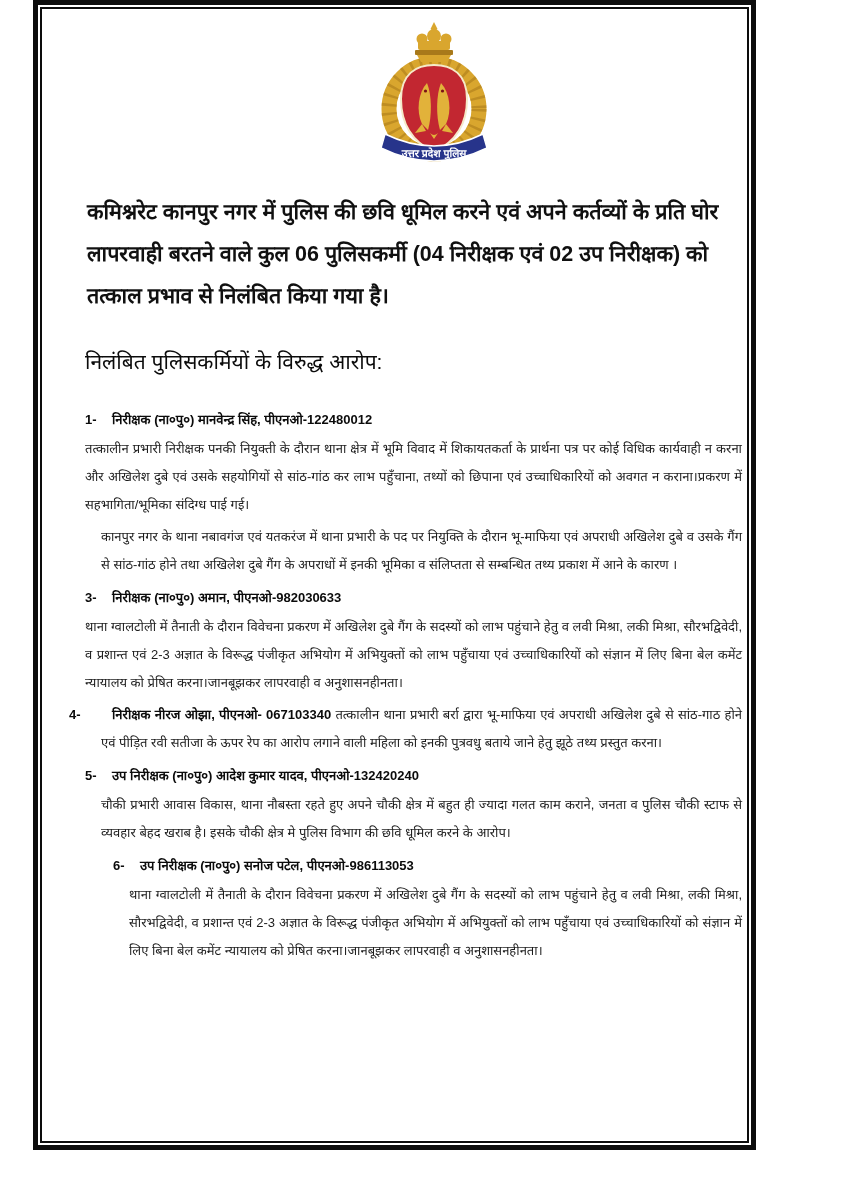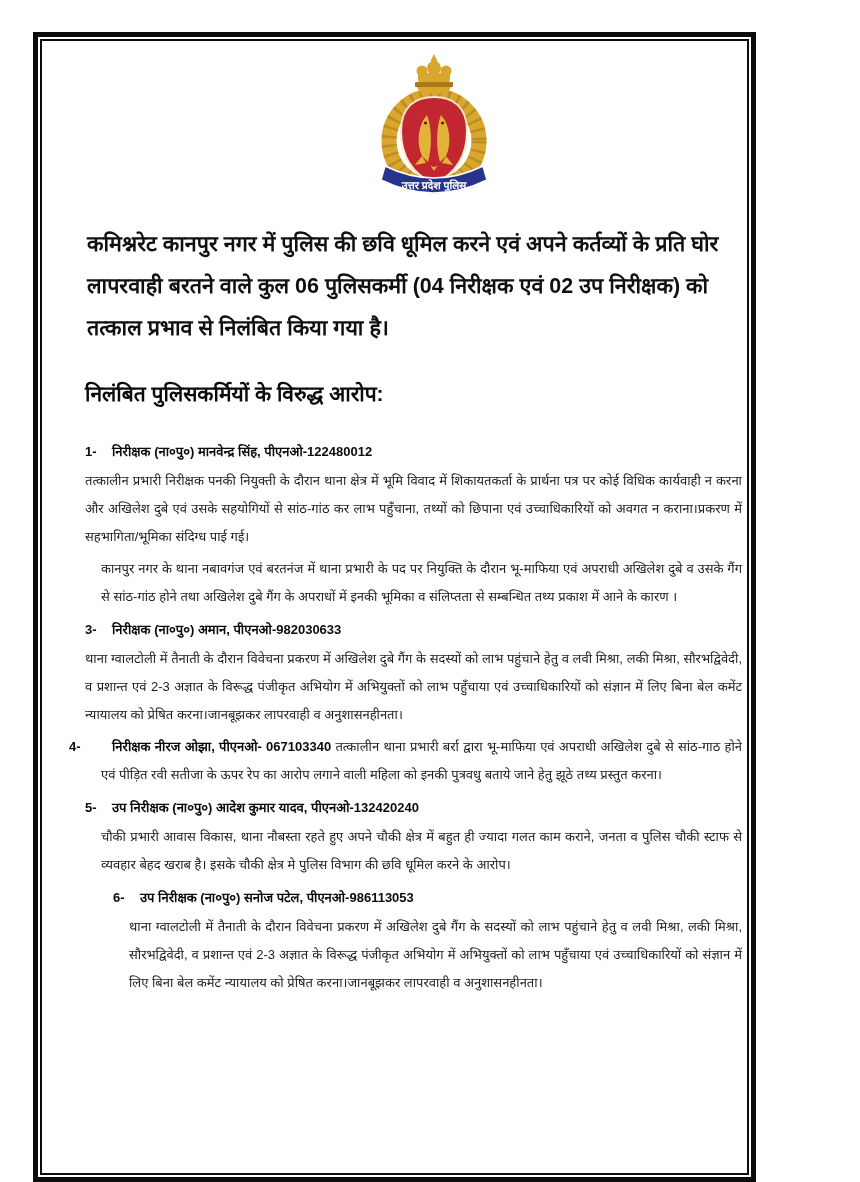--- a/index.html
+++ b/index.html
@@ -10,21 +10,21 @@
     color: #1a1a1a;
     overflow: hidden;
   }
   .page {
     position: relative;
     width: 860px; height: 1182px;
     background: #ffffff;
   }
   .frame {
     position: absolute;
-    left: 33px; top: 32px;
+    left: 33px; top: 0;
     width: 723px; height: 1150px;
     border: 5px solid #0c0c0c;
     background: #ffffff;
   }
   .frame-inner {
     position: absolute;
     inset: 2px;
     border: 2px solid #0c0c0c;
     padding: 8px 5px 0 43px;
     overflow: hidden;
@@ -40,21 +40,21 @@
     font-weight: 700;
     font-size: 21.5px;
     line-height: 42px;
     text-align: left;
     color: #101010;
     padding: 0 2px;
   }
   .section-heading {
     margin-top: 30px;
     margin-bottom: 30px;
-    font-weight: 700;
+    font-weight: 400;
     font-size: 21px;
     color: #0b0b0b;
   }
   .items { font-size: 13px; }
   .item { margin-bottom: 4px; }
   .head { line-height: 30px; font-weight: 700; color: #0b0b0b; }
   .num { display: inline-block; min-width: 27px; font-weight: 700; }
   .body {
     line-height: 28px;
     text-align: justify;
@@ -123,21 +123,21 @@
       <div class="items">
 
         <div class="item indent-0">
           <div class="head">
             <span class="num">1-</span><b>निरीक्षक (ना०पु०) मानवेन्द्र सिंह, पीएनओ-122480012</b>
           </div>
           <div class="body">तत्कालीन प्रभारी निरीक्षक पनकी नियुक्ती के दौरान थाना क्षेत्र में भूमि विवाद में शिकायतकर्ता के प्रार्थना पत्र पर कोई विधिक कार्यवाही न करना और अखिलेश दुबे एवं उसके सहयोगियों से सांठ-गांठ कर लाभ पहुँचाना, तथ्यों को छिपाना एवं उच्चाधिकारियों को अवगत न कराना।प्रकरण में सहभागिता/भूमिका संदिग्ध पाई गई।</div>
         </div>
 
         <div class="item indent-1">
-          <div class="body">कानपुर नगर के थाना नबावगंज एवं बरतनंज में थाना प्रभारी के पद पर नियुक्ति के दौरान भू-माफिया एवं अपराधी अखिलेश दुबे  व उसके गैंग से सांठ-गांठ होने तथा अखिलेश दुबे गैंग के अपराधों में इनकी भूमिका व  संलिप्तता से सम्बन्धित तथ्य प्रकाश में आने के कारण ।</div>
+          <div class="body">कानपुर नगर के थाना नबावगंज एवं यतकरंज में थाना प्रभारी के पद पर नियुक्ति के दौरान भू-माफिया एवं अपराधी अखिलेश दुबे  व उसके गैंग से सांठ-गांठ होने तथा अखिलेश दुबे गैंग के अपराधों में इनकी भूमिका व  संलिप्तता से सम्बन्धित तथ्य प्रकाश में आने के कारण ।</div>
         </div>
 
         <div class="item indent-0">
           <div class="head">
             <span class="num">3-</span><b>निरीक्षक (ना०पु०) अमान, पीएनओ-982030633</b>
           </div>
           <div class="body">थाना ग्वालटोली में तैनाती के दौरान विवेचना प्रकरण में अखिलेश दुबे गैंग के सदस्यों को लाभ पहुंचाने हेतु व लवी मिश्रा, लकी मिश्रा, सौरभद्विवेदी, व प्रशान्त एवं 2-3 अज्ञात के विरूद्ध पंजीकृत अभियोग में अभियुक्तों को लाभ पहुँचाया एवं उच्चाधिकारियों को संज्ञान में लिए बिना बेल कमेंट न्यायालय को प्रेषित करना।जानबूझकर लापरवाही व अनुशासनहीनता।</div>
         </div>
 
         <div class="item item-inline">

